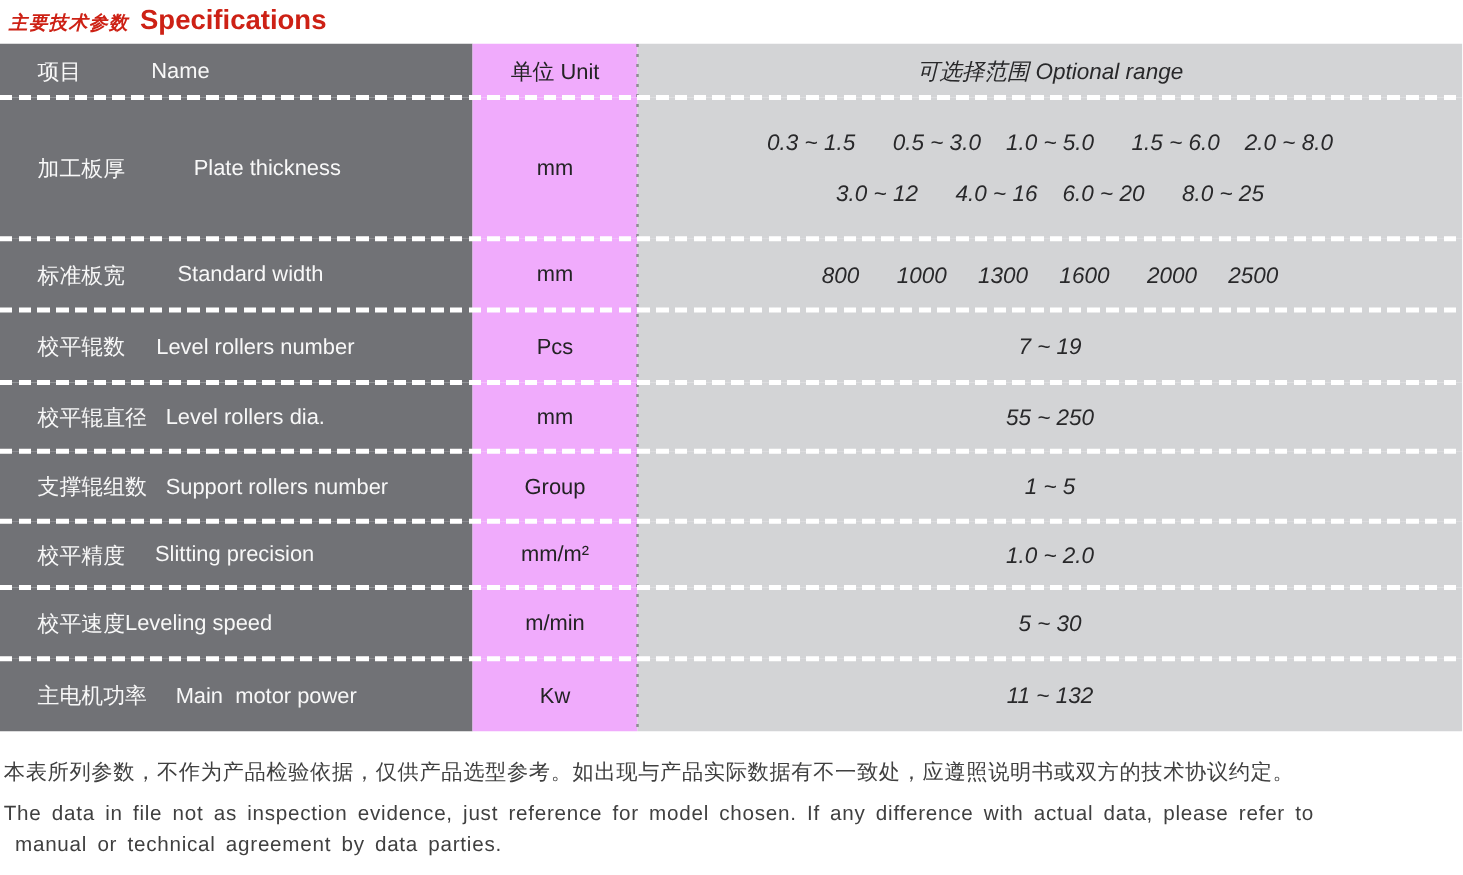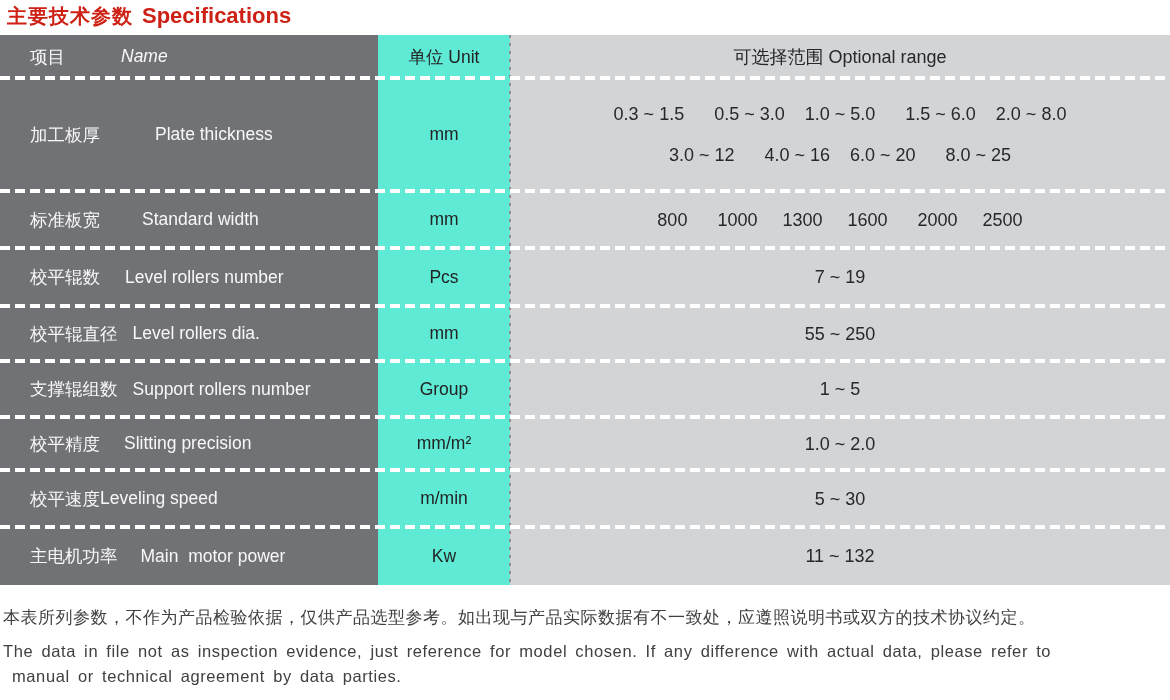--- a/index.html
+++ b/index.html
@@ -3,49 +3,49 @@
 <meta charset="utf-8">
 <style>
   html,body{margin:0;padding:0;background:#ffffff;}
   .page{
     position:relative;width:1170px;height:700px;overflow:hidden;
     font-family:"Liberation Sans","DejaVu Sans",sans-serif;
     background:#ffffff;
   }
   
   .title{position:absolute;top:3px;left:7px;white-space:nowrap;}
-  .title-cn{font-size:20px;font-weight:bold;color:#cd2115;letter-spacing:1px;}
+  .title-cn{font-size:15px;font-weight:bold;color:#cd2115;letter-spacing:1px;font-style:italic;}
   .title-en{font-size:22px;font-weight:bold;color:#cd2115;margin-left:9px;}
   
   .spec-table{
     position:absolute;top:35px;left:0;width:1170px;height:550px;
     display:grid;
     grid-template-rows:43px 113px 57px 58px 55px 56px 53px 57px 58px;
   }
   .row{display:grid;grid-template-columns:378px 132px 660px;}
   .cell{display:flex;align-items:center;}
   .c1{
     background:#717276;color:#f8f8f8;padding-left:30px;
     font-size:17.5px;white-space:pre;
   }
   .c2{
-    background:#5eead4;color:#232324;justify-content:center;
+    background:#f0abfc;color:#232324;justify-content:center;
     font-size:17.5px;
   }
   .c3{
     background:#d3d4d6;color:#28282a;
     flex-direction:column;justify-content:center;
     font-size:18px;white-space:pre;
   }
   .row.data .c3{box-sizing:border-box;}
-  .c3 .range-line{white-space:pre;line-height:24px;}
+  .c3 .range-line{white-space:pre;line-height:24px;font-style:italic;}
   .row-thick .c3{gap:17px;}
   
   .en{white-space:pre;}
-  .row:nth-child(1) .en{margin-left:56px;font-style:italic;}
+  .row:nth-child(1) .en{margin-left:56px;}
   .row:nth-child(2) .en{margin-left:55px;}
   .row:nth-child(3) .en{margin-left:42px;}
   .row:nth-child(4) .en{margin-left:25px;}
   .row:nth-child(5) .en{margin-left:15px;}
   .row:nth-child(6) .en{margin-left:15px;}
   .row:nth-child(7) .en{margin-left:24px;}
   .row:nth-child(8) .en{}
   .row:nth-child(9) .en{margin-left:23px;}
   
   .hsep{

